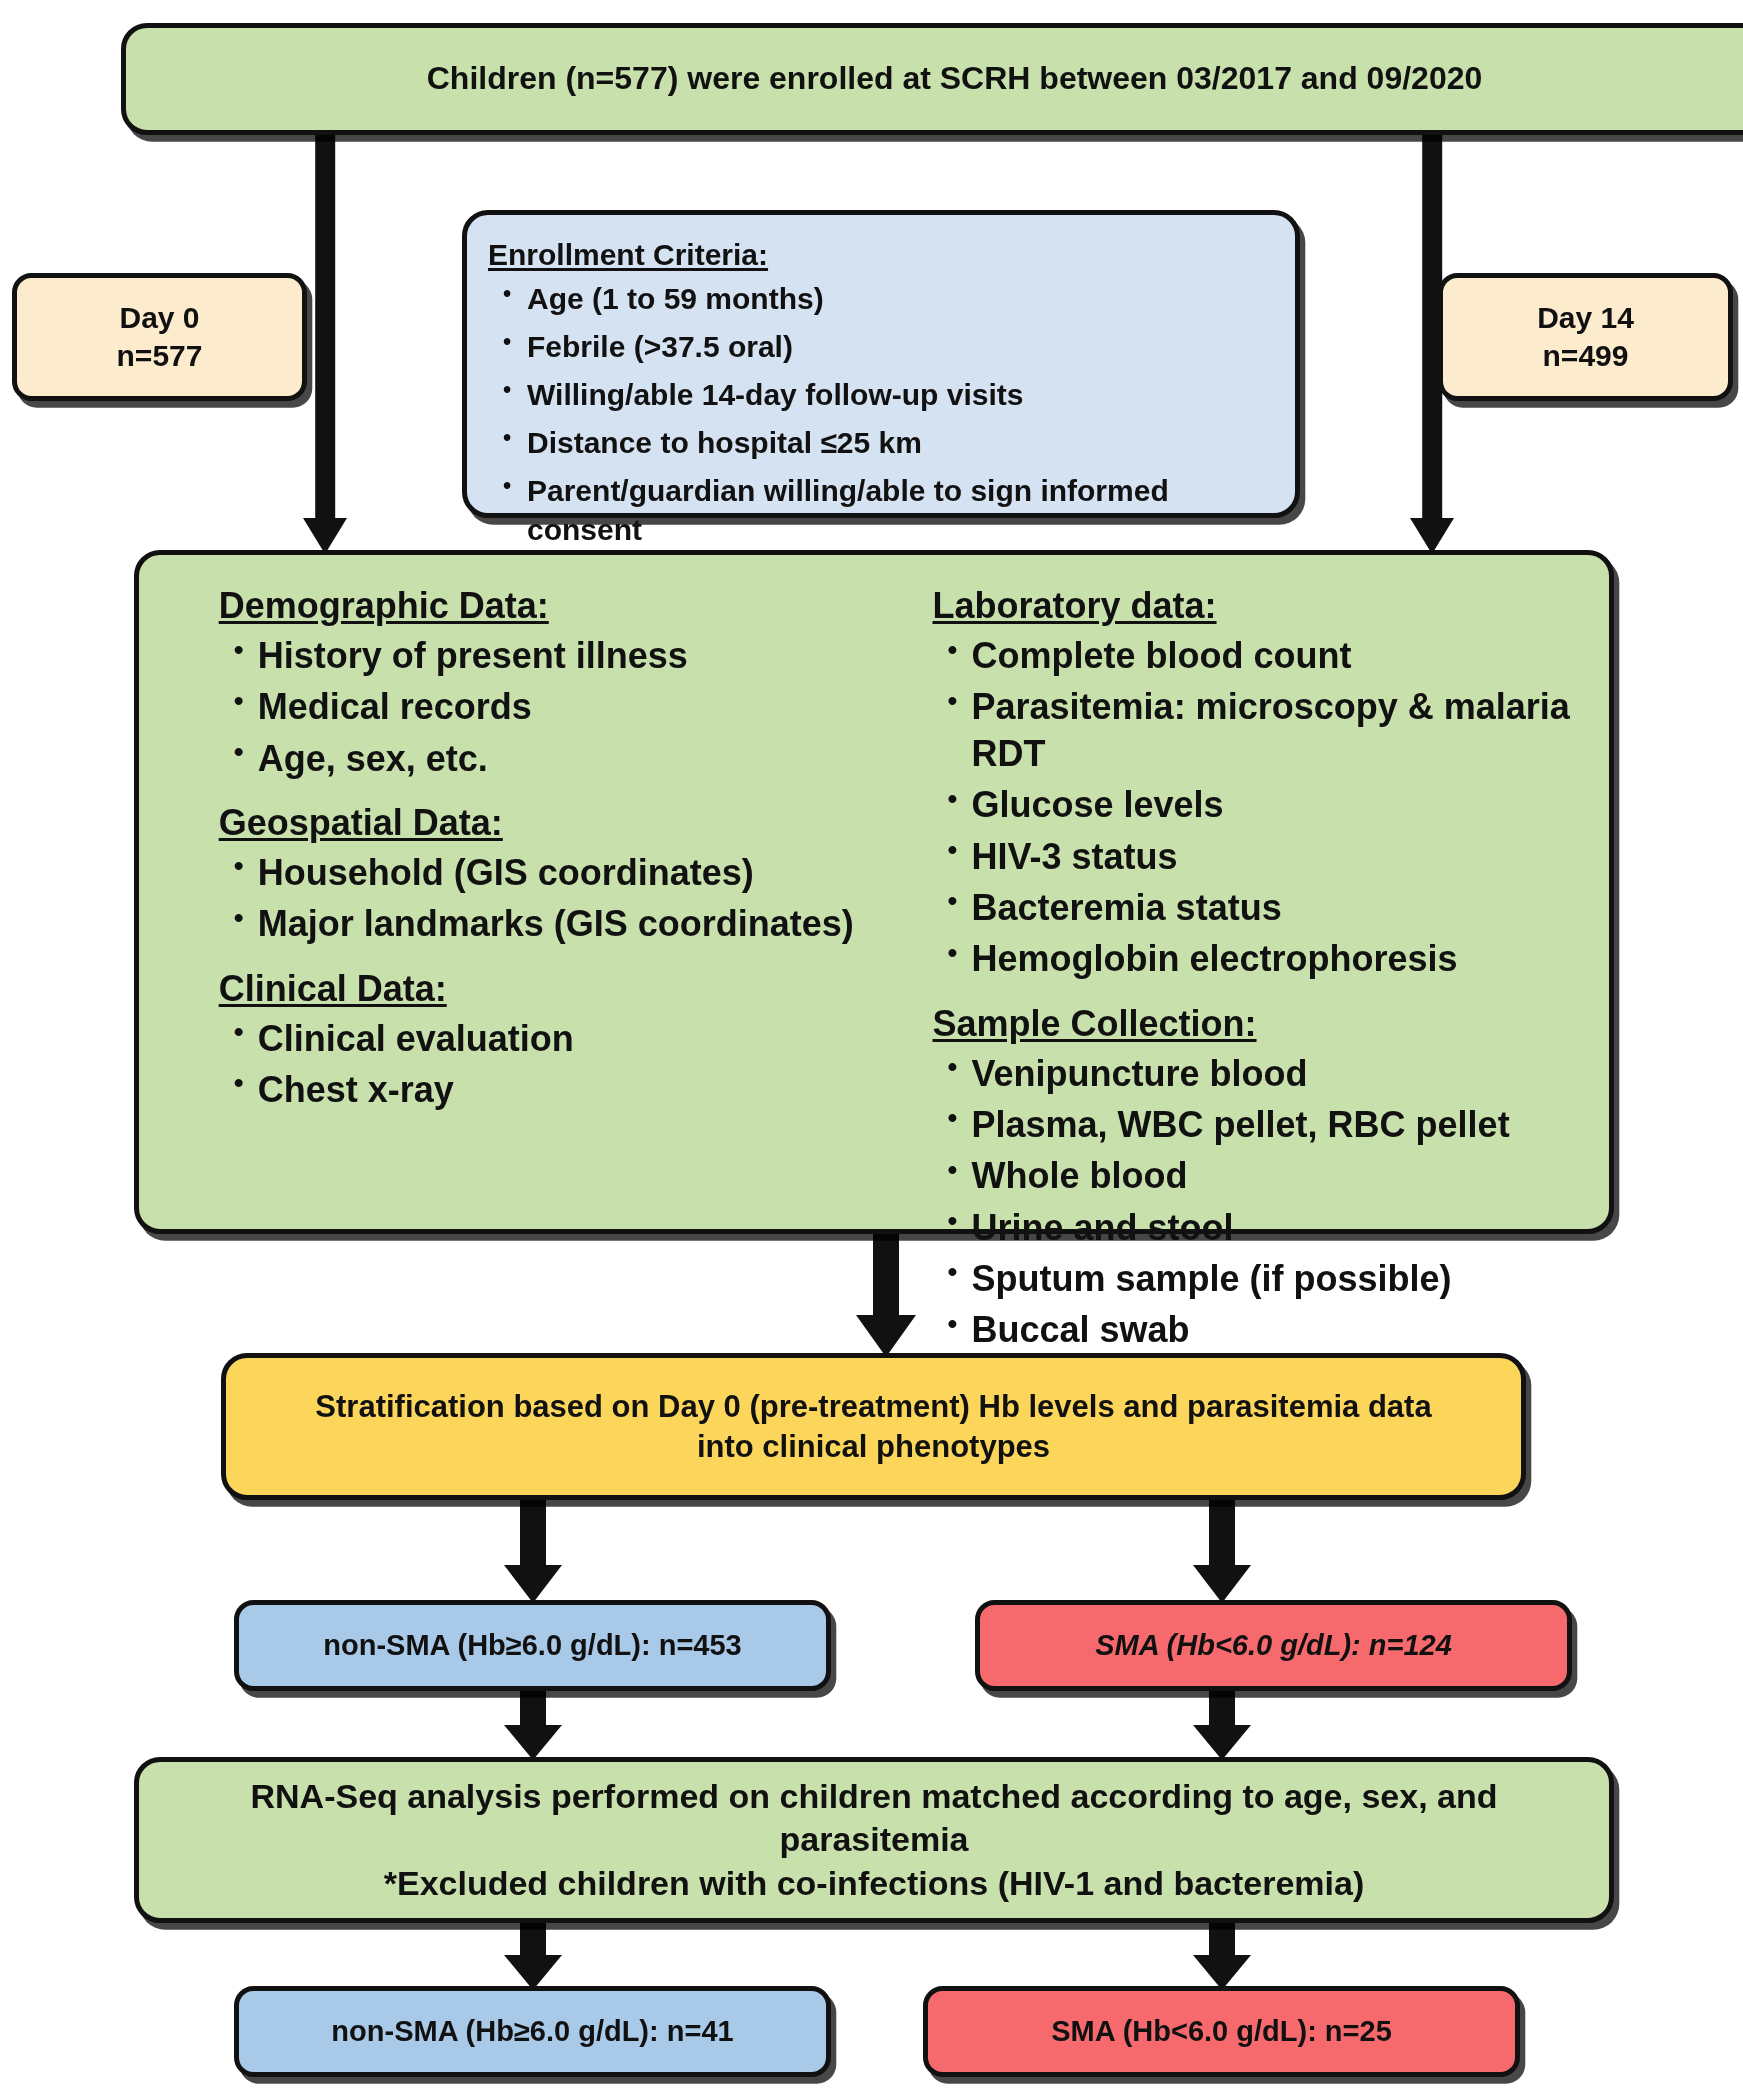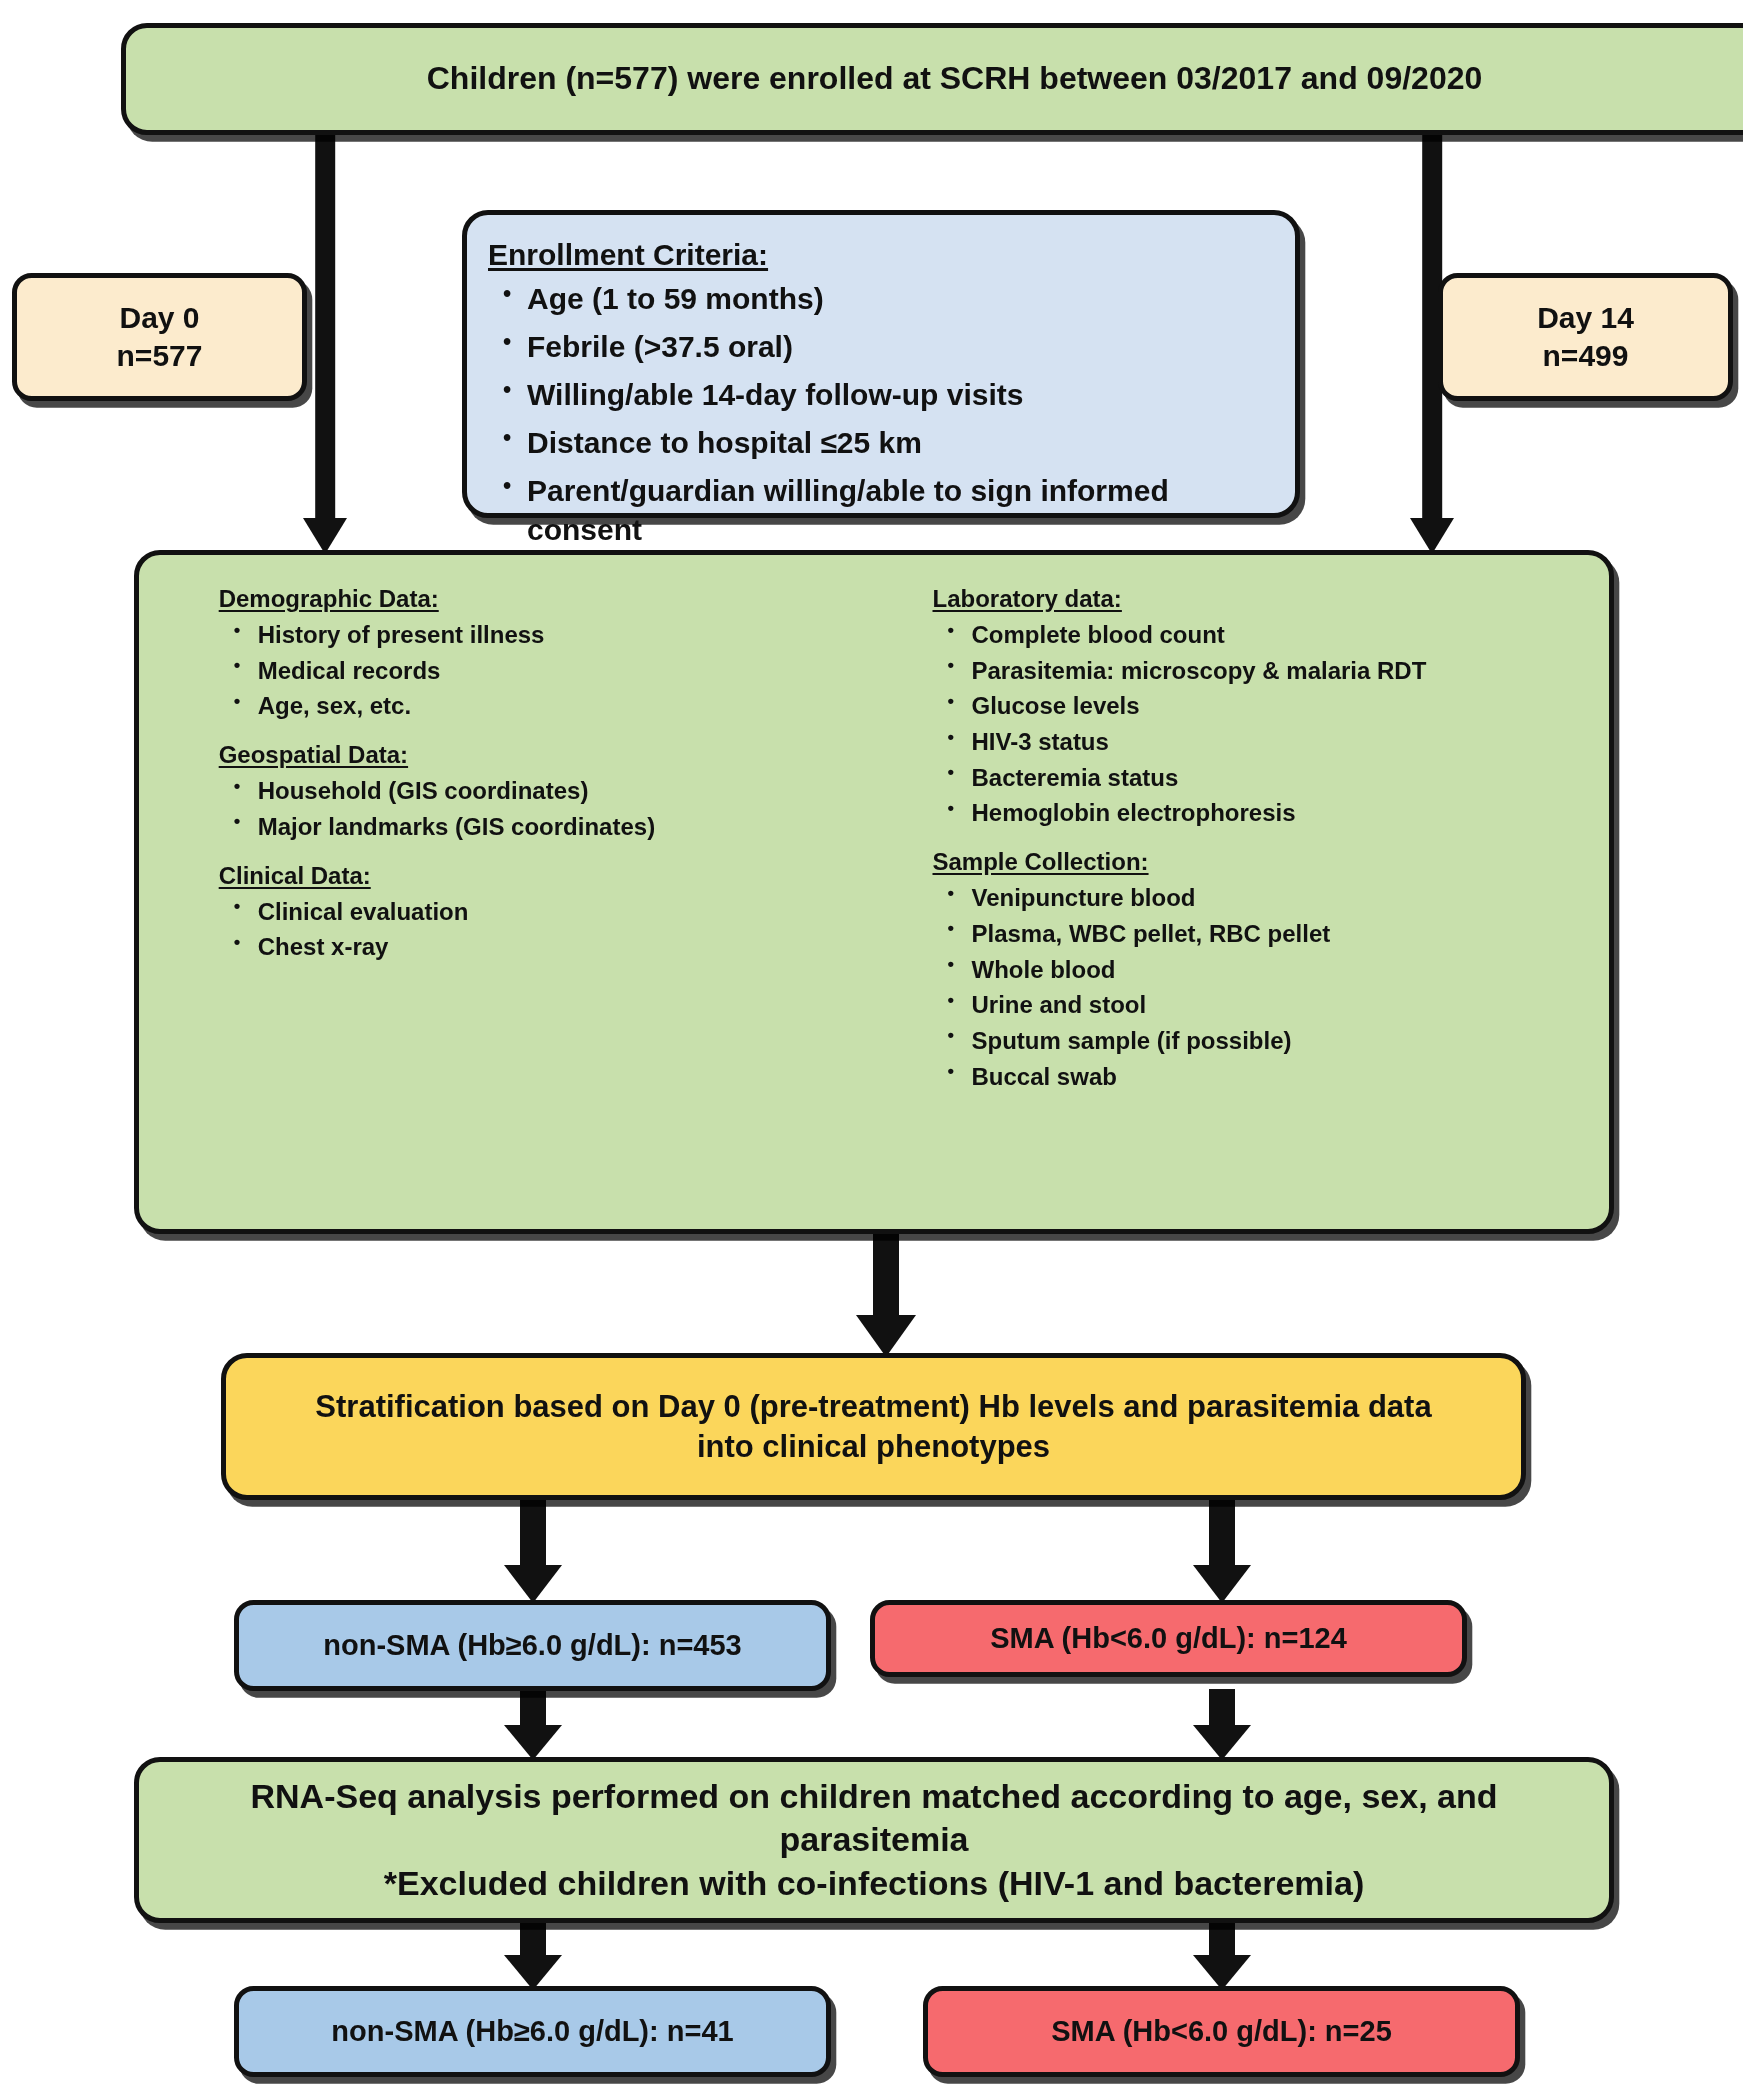--- a/index.html
+++ b/index.html
@@ -102,21 +102,21 @@
   }
 
   
   #top-enrollment-box { left: 121px; top: 22.7px;  width: 1667px; height: 112px; }
   #criteria-box       { left: 462px; top: 210px; width: 838px; height: 308px; }
   #day0-box           { left: 12px;  top: 273px; width: 295px;  height: 128px; }
   #day14-box          { left: 1438px;top: 273px; width: 295px;  height: 128px; }
   #data-box           { left: 134px; top: 550px; width: 1480px; height: 684px; }
   #strat-box          { left: 221px; top: 1353px;width: 1305px; height: 147px; }
   #nonsma-1-box       { left: 234px; top: 1600px;width: 597px;  height: 91px; }
-  #sma-1-box          { left: 870px;top: 1600px;width: 597px;  height: 77px; }
+  #sma-1-box          { left: 975px;top: 1600px;width: 597px;  height: 91px; font-style: italic; }
   #rnaseq-box         { left: 134px; top: 1757px;width: 1480px; height: 166px; }
   #nonsma-2-box       { left: 234px; top: 1986px;width: 597px;  height: 91px; }
   #sma-2-box          { left: 923px;top: 1986px;width: 597px;  height: 91px; }
 
   #top-enrollment-box .center-text { font-size: 32px; }
   #strat-box .center-text   { font-size: 31px; }
   #rnaseq-box .center-text  { font-size: 34px; }
   #day0-box .center-text, #day14-box .center-text { font-size: 30px; }
   #nonsma-1-box .center-text, #sma-1-box .center-text,
   #nonsma-2-box .center-text, #sma-2-box .center-text { font-size: 29px; }
@@ -130,21 +130,21 @@
   }
   #criteria-box .sect-title { margin-bottom: 7.6px; }
   #criteria-box ul.bullets li { margin-bottom: 9px; }
 
   #data-box .inner {
     display: flex;
     width: 100%;
     height: 100%;
     box-sizing: border-box;
     padding: 30px 22.7px 15px 22.7px;
-    font-size: 24px;
+    font-size: 36px;
   }
   #data-box .col { flex: 1; }
   #data-box .col.left  { padding-left: 57px; padding-right: 15px; }
   #data-box .col.right { padding-left: 45px; }
   #data-box .sect-title { margin-bottom: 6px; }
   #data-box ul.bullets li { margin-bottom: 4.5px; }
 </style>
 </head>
 <body>
 

